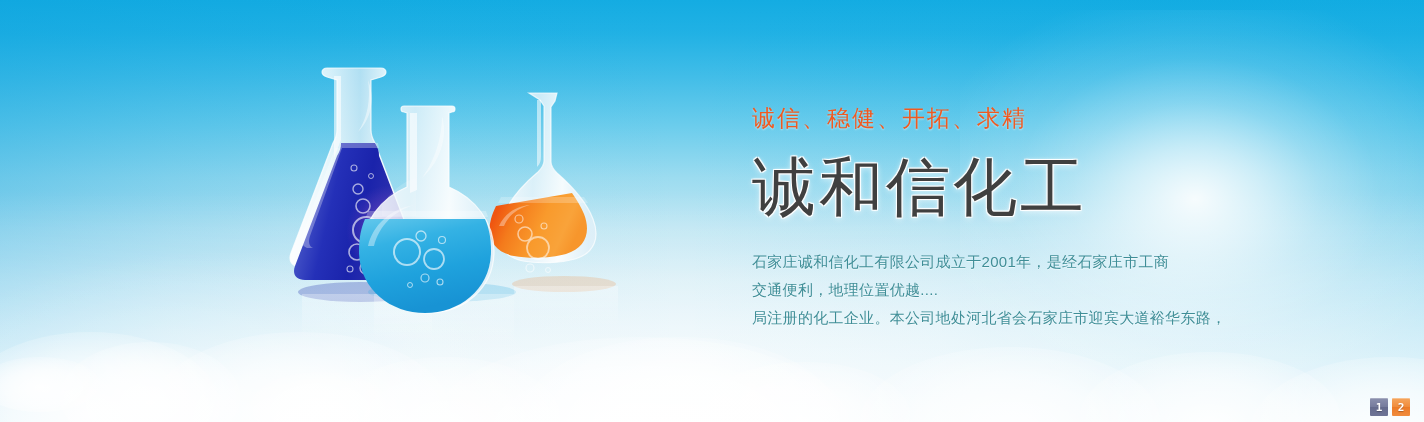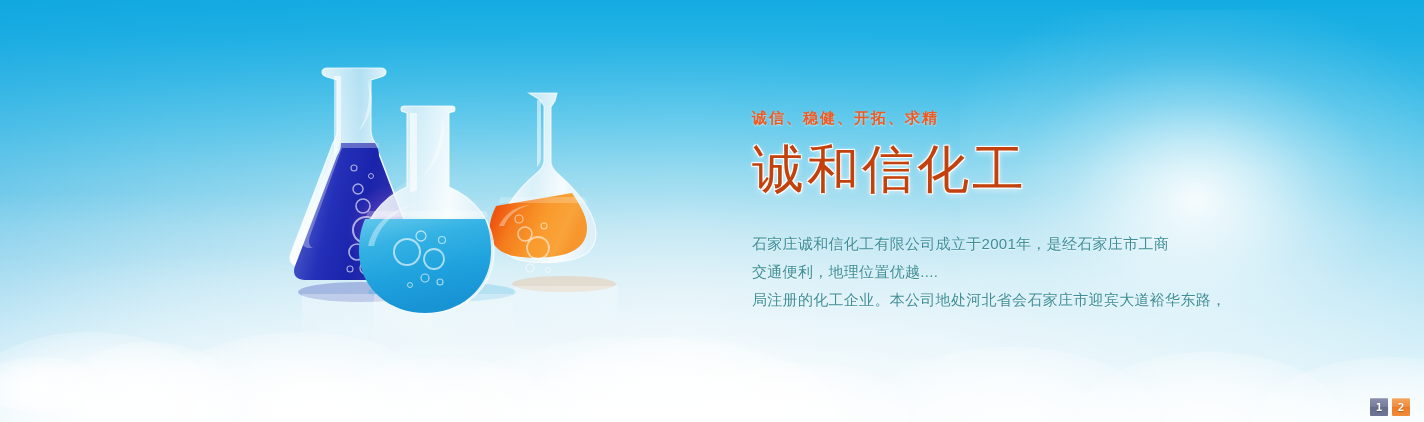--- a/index.html
+++ b/index.html
@@ -88,34 +88,35 @@
   }
 
   
   .flasks{position:absolute;left:282px;top:56px;width:350px;height:300px;}
   .flasks svg{display:block;}
 
   
   .copy{position:absolute;left:752px;top:104px;width:520px;}
 
   .tagline{
-    font-size:15px;
+    font-size:23px;
     line-height:28px;
     letter-spacing:2px;
     color:#ef5a21;
-    font-weight:700;
+    font-weight:400;
     white-space:nowrap;
     text-shadow:0 1px 2px rgba(255,255,255,0.55);
   }
 
   .title{
-    font-size:52px;
+    margin-top:18px;
+    font-size:64px;
     line-height:74px;
     letter-spacing:3px;
-    color:#c2410c;
+    color:#404040;
     font-weight:400;
     white-space:nowrap;
     text-shadow:
        0 0 3px rgba(255,255,255,0.95),
        1px 1px 0 rgba(255,255,255,0.85),
       -1px 1px 0 rgba(255,255,255,0.85),
        1px -1px 0 rgba(255,255,255,0.85),
       -1px -1px 0 rgba(255,255,255,0.85),
        0 2px 6px rgba(255,255,255,0.75);
   }

